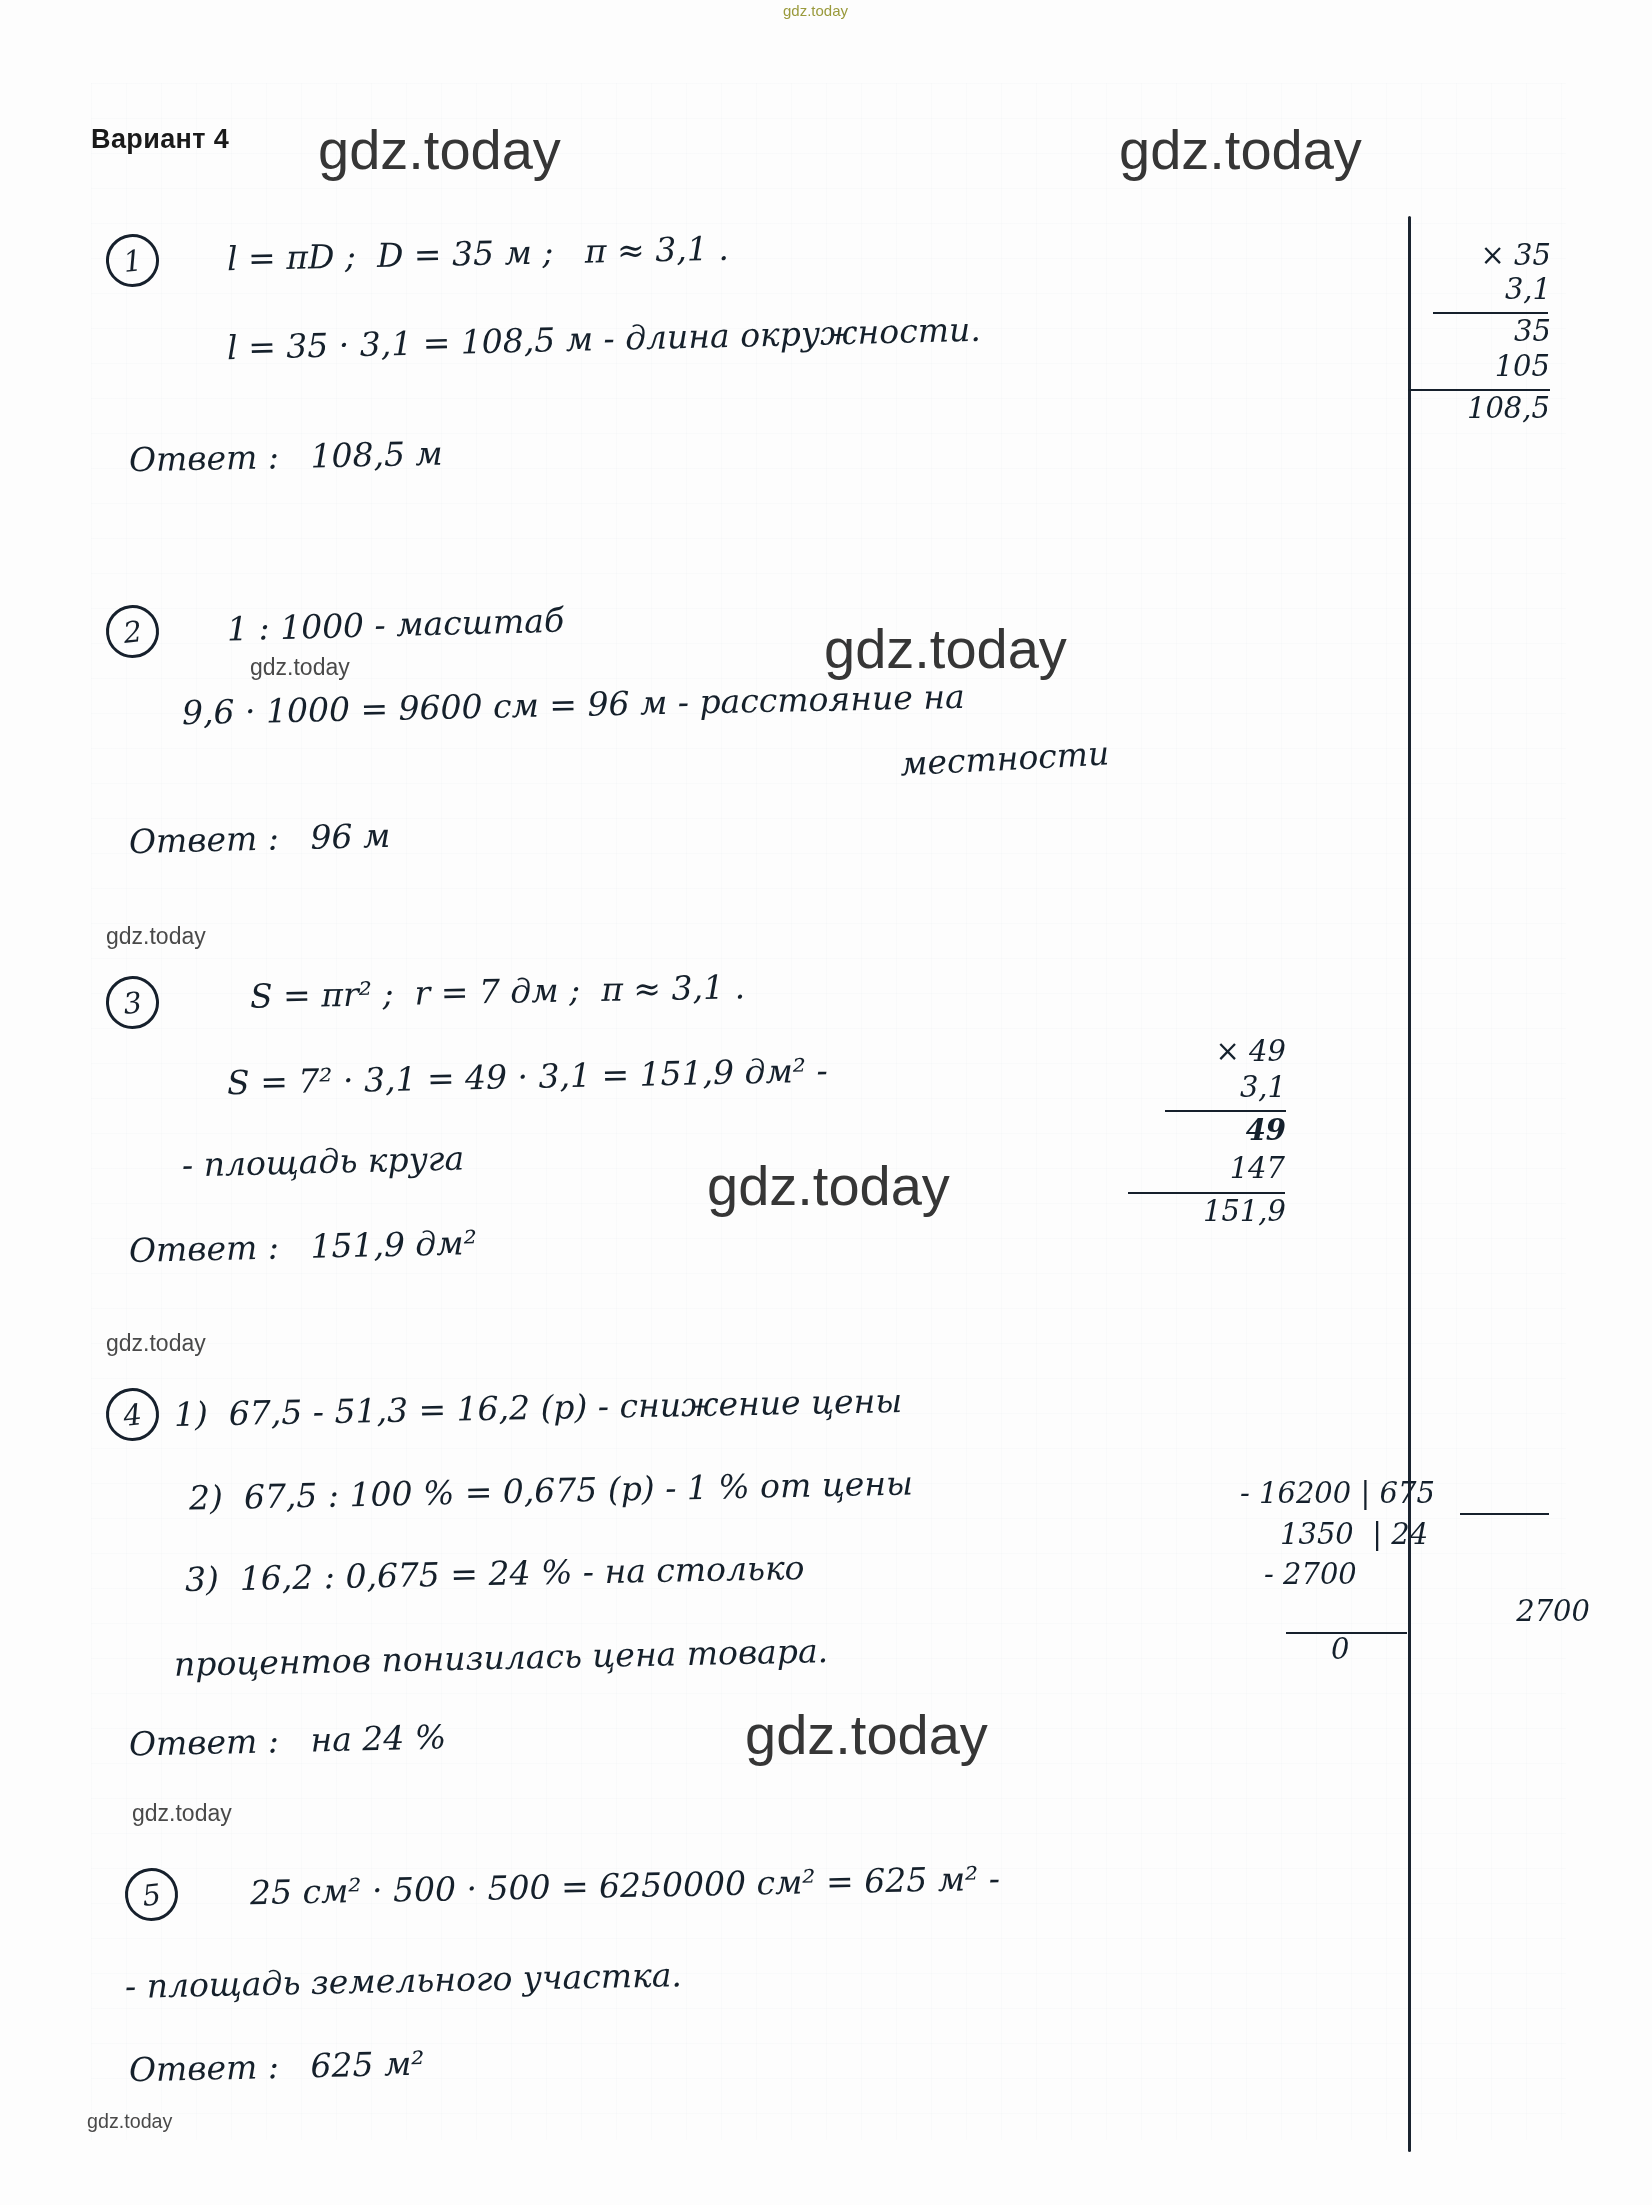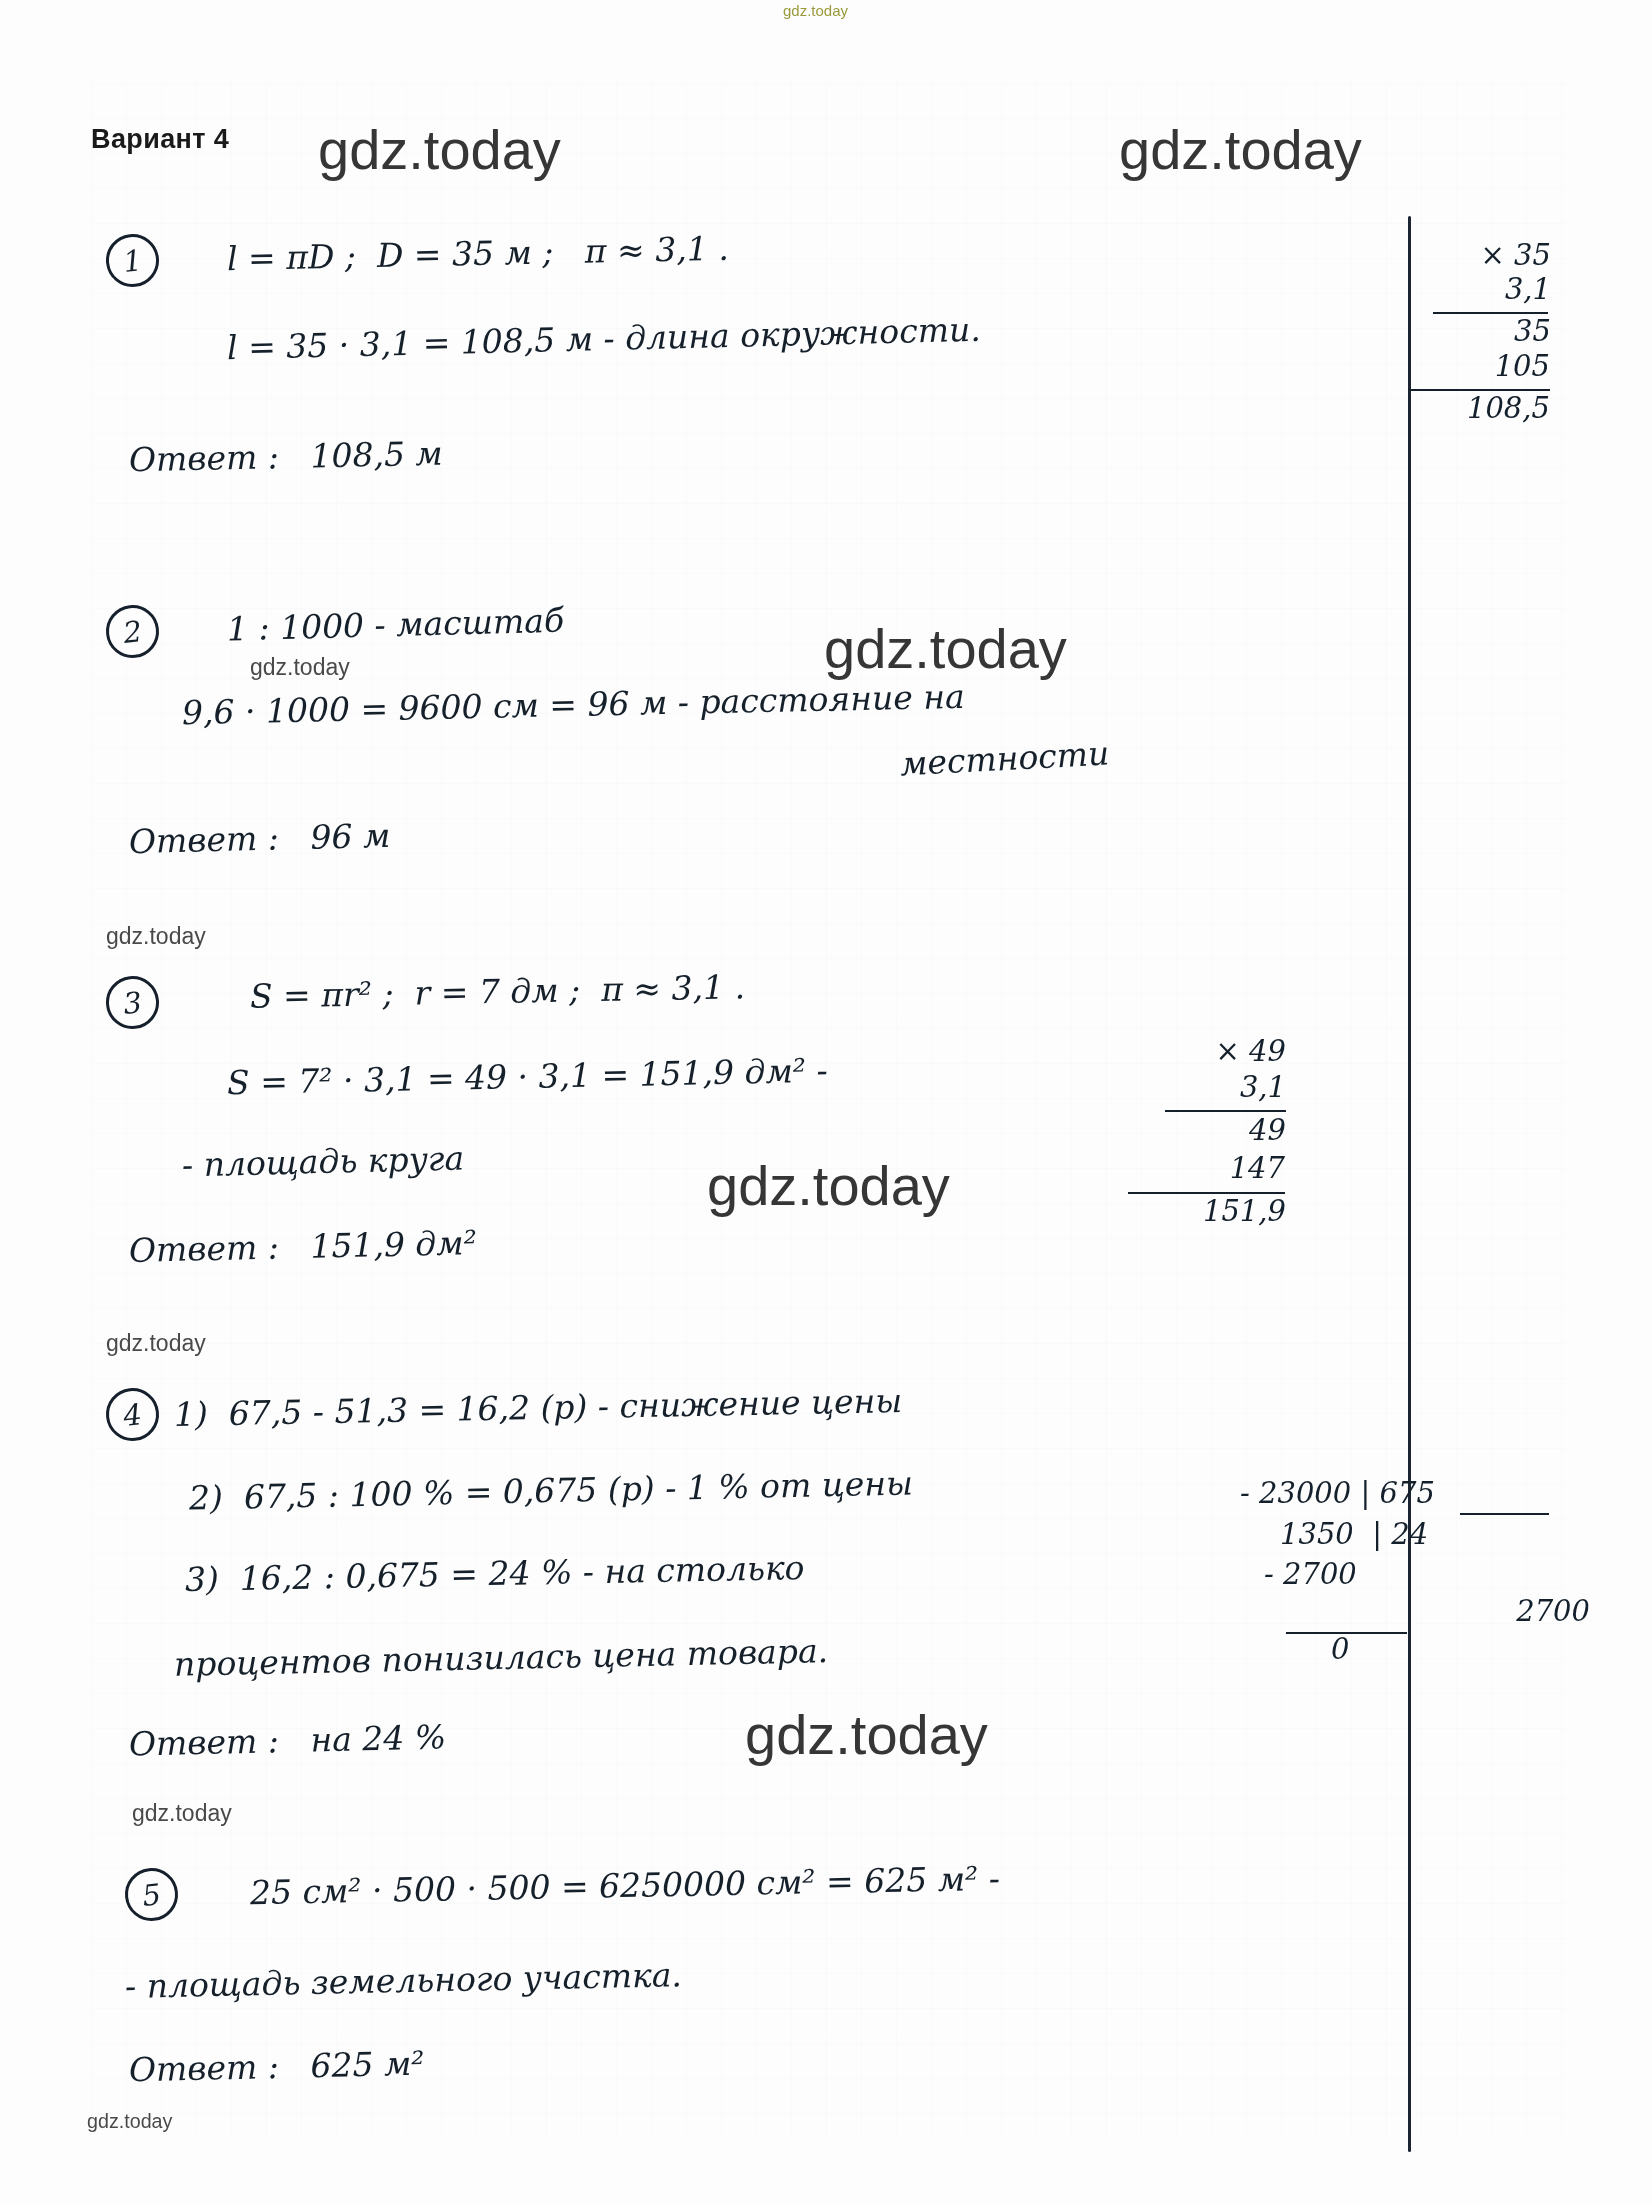--- a/index.html
+++ b/index.html
@@ -155,38 +155,38 @@
 
   <div class="hw big" style="left:227px; top:1059px; transform:rotate(-1.2deg);">S = 7² · 3,1 = 49 · 3,1 = 151,9 дм² -</div>
 
   <div class="hw big" style="left:182px; top:1144px; transform:rotate(-1.4deg);">- площадь круга</div>
 
   <div class="hw big" style="left:129px; top:1229px; transform:rotate(-1.3deg);">Ответ :   151,9 дм²</div>
 
   <div class="calc" style="left:1150px; top:1036px; width:136px;">× 49</div>
   <div class="calc" style="left:1150px; top:1072px; width:136px;">3,1</div>
   <div class="rule-line" style="left:1165px; top:1110px; width:121px;"></div>
-  <div class="calc" style="left:1150px; top:1115px; width:136px;">49</div>
+  <div class="calc" style="left:1150px; top:1115px; width:136px;font-weight:bold;">49</div>
   <div class="calc" style="left:1134px; top:1153px; width:151px;">147</div>
   <div class="rule-line" style="left:1128px; top:1192px; width:157px;"></div>
   <div class="calc" style="left:1123px; top:1196px; width:163px;">151,9</div>
 
   <div class="num-circle" style="left:106px; top:1388px;">4</div>
 
   <div class="hw big" style="left:174px; top:1390px; transform:rotate(-1.1deg);">1)  67,5 - 51,3 = 16,2 (р) - снижение цены</div>
 
   <div class="hw big" style="left:189px; top:1473px; transform:rotate(-1.2deg);">2)  67,5 : 100 % = 0,675 (р) - 1 % от цены</div>
 
   <div class="hw big" style="left:185px; top:1556px; transform:rotate(-1.1deg);">3)  16,2 : 0,675 = 24 % - на столько</div>
 
   <div class="hw big" style="left:174px; top:1640px; transform:rotate(-1.2deg);">процентов понизилась цена товара.</div>
 
   <div class="hw big" style="left:129px; top:1723px; transform:rotate(-1.3deg);">Ответ :   на 24 %</div>
 
-  <div class="calc" style="left:1240px; top:1478px; width:303px; text-align:left;">- 23000 | 675</div>
+  <div class="calc" style="left:1240px; top:1478px; width:303px; text-align:left;">- 16200 | 675</div>
   <div class="rule-line" style="left:1460px; top:1513px; width:89px;"></div>
   <div class="calc" style="left:1280px; top:1519px; width:303px; text-align:left;">1350  | 24</div>
   <div class="calc" style="left:1264px; top:1559px; width:303px; text-align:left;">- 2700</div>
   <div class="calc" style="left:1287px; top:1596px; width:303px; text-align:right;">2700</div>
   <div class="rule-line" style="left:1286px; top:1632px; width:121px;"></div>
   <div class="calc" style="left:1331px; top:1634px; width:45px; text-align:left;">0</div>
 
   <div class="num-circle" style="left:125px; top:1868px;">5</div>
 
   <div class="hw big" style="left:250px; top:1868px; transform:rotate(-1.1deg);">25 см² · 500 · 500 = 6250000 см² = 625 м² -</div>

